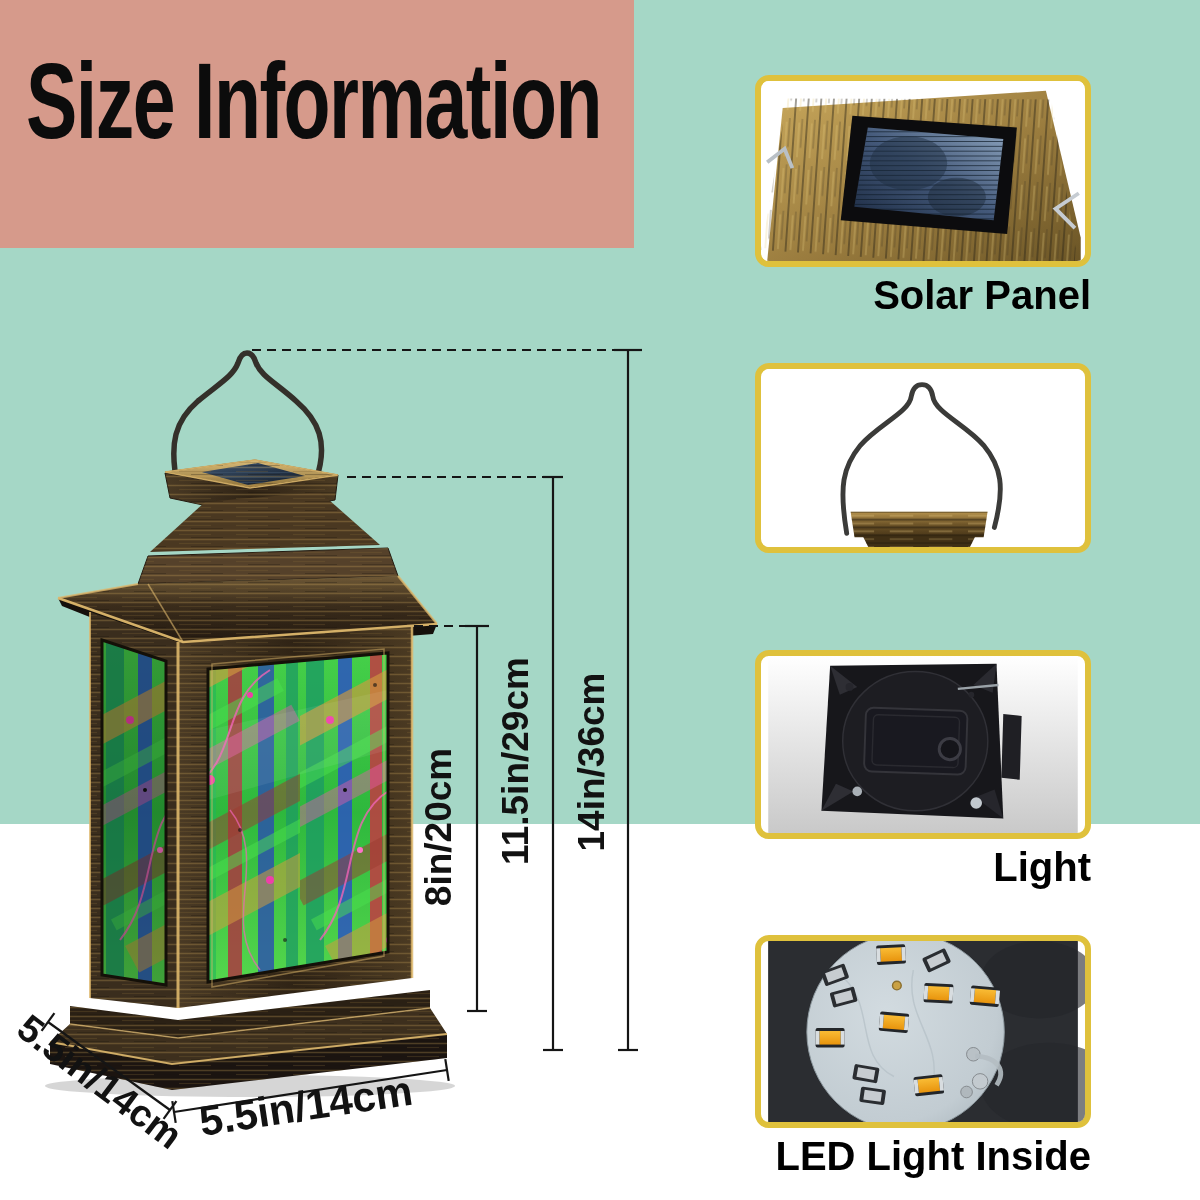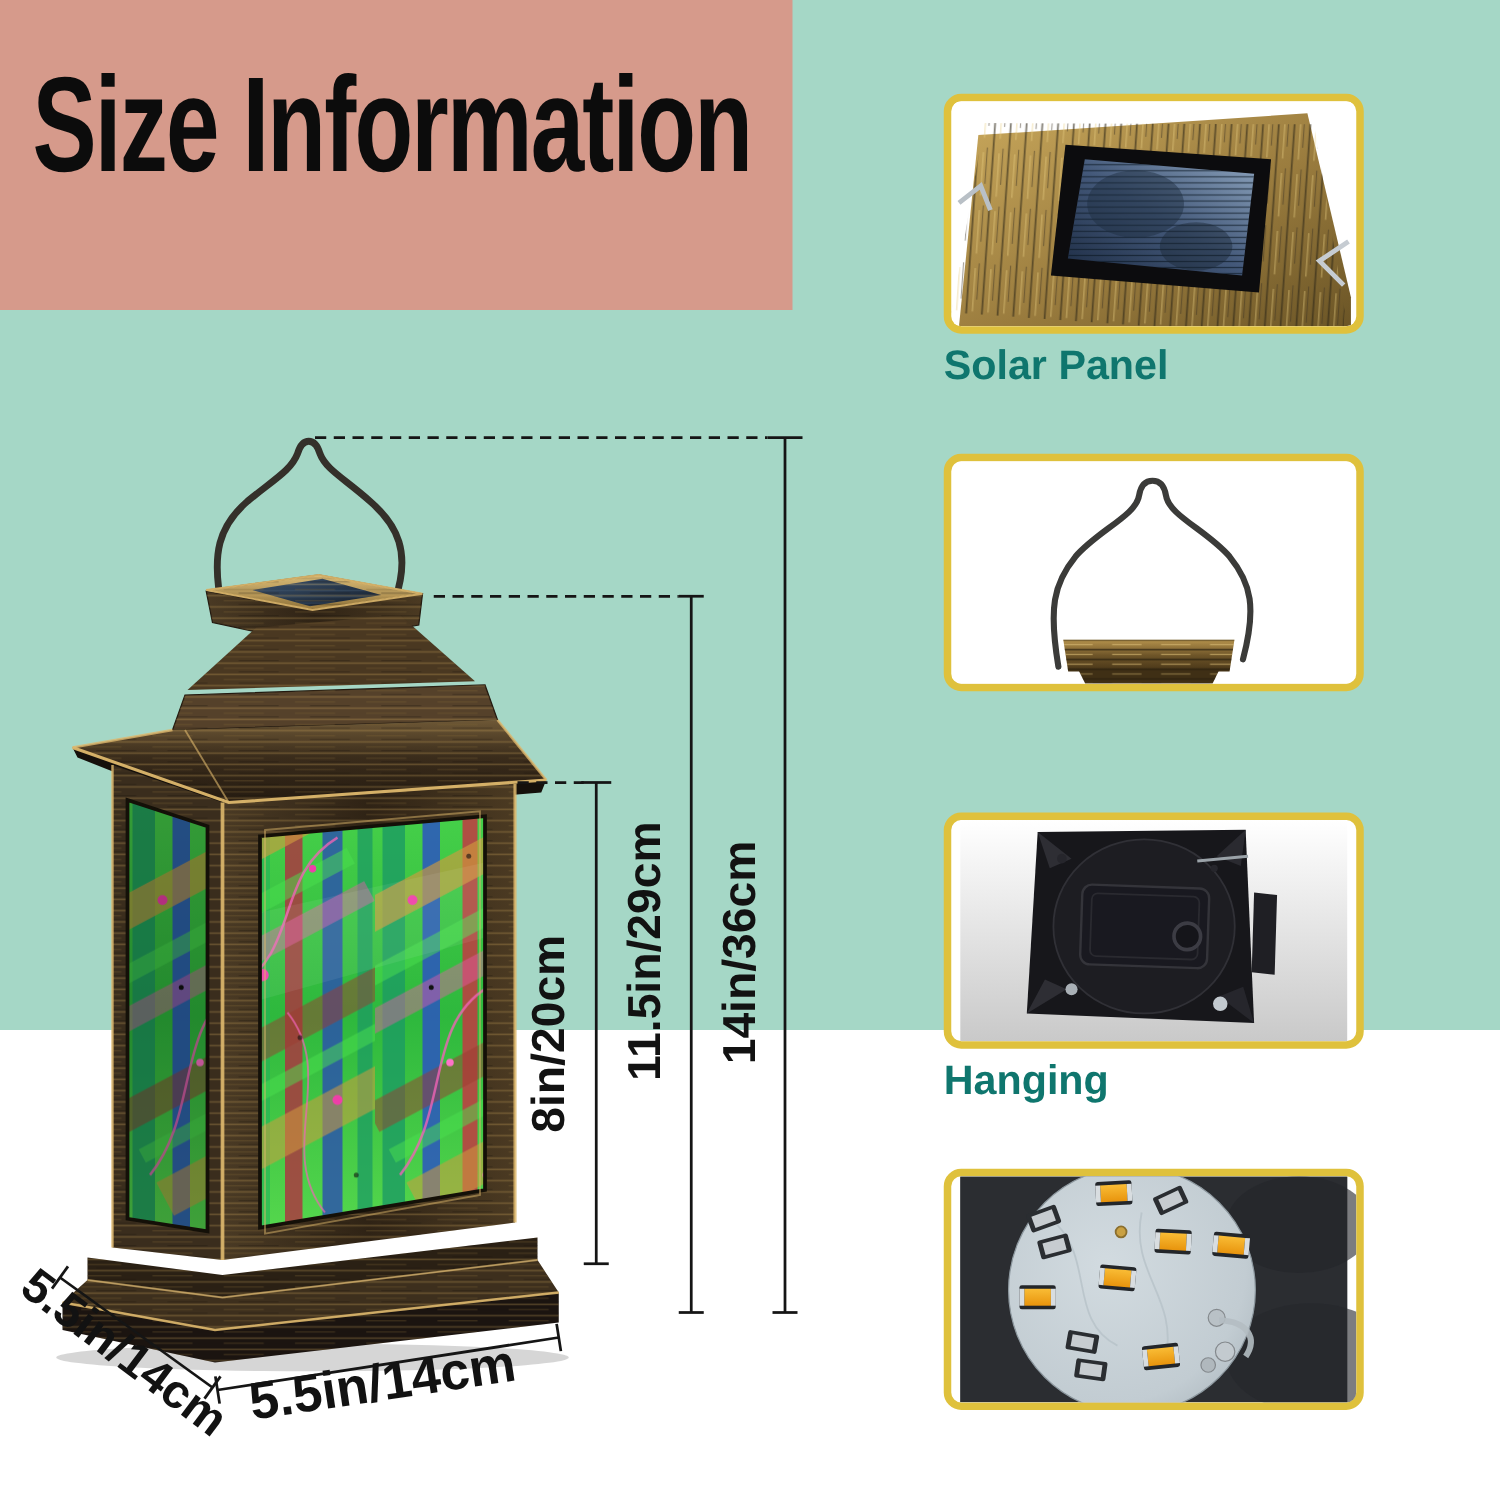--- a/index.html
+++ b/index.html
@@ -19,21 +19,21 @@
   .lantern-svg{position:absolute;left:0;top:330px;width:660px;height:850px;}
   .feature{position:absolute;left:755px;width:336px;}
   .f1{top:75px;}  .f2{top:363px;}  .f3{top:650px;}  .f4{top:935px;}
   .card{
     box-sizing:border-box;width:336px;background:#ffffff;
     border:6px solid #dfc13c;border-radius:14px;overflow:hidden;
   }
   .c1{height:192px;} .c2{height:190px;} .c3{height:189px;} .c4{height:193px;}
   .card svg{display:block;width:100%;height:100%;}
   .card-label{
-    margin-top:6px;text-align:left;font-size:33px;font-weight:bold;color:#0f766e;
+    margin-top:6px;text-align:right;font-size:40px;font-weight:bold;color:#000000;
     letter-spacing:0px;
   }
   .dim-text{font-family:"Liberation Sans",sans-serif;font-weight:bold;fill:#121212;}
 </style>
 </head>
 <body>
 
 <div class="canvas">
 
   <div class="bg-teal"></div>
@@ -294,21 +294,21 @@
           <rect x="108" y="62" width="89" height="52" rx="5" fill="none" stroke="#2a2a30" stroke-width="1.5"></rect>
           <circle cx="188" cy="95" r="11" fill="#15151a" stroke="#3c3c44" stroke-width="3"></circle>
         </g>
         <circle cx="92" cy="140" r="5" fill="#a9b0b6"></circle>
         <circle cx="215" cy="152" r="6" fill="#c2c9cf"></circle>
         <circle cx="84" cy="32" r="4" fill="#26262c"></circle>
         <circle cx="210" cy="40" r="3" fill="#26262c"></circle>
         <line x1="196" y1="34" x2="238" y2="30" stroke="#9aa2a8" stroke-width="2.5"></line>
       </svg>
     </div>
-    <div class="card-label">Hanging</div>
+    <div class="card-label">Light</div>
   </div>
 
   <div class="feature f4">
     <div class="card c4">
       <svg viewBox="0 0 320 187">
         <defs>
           <radialGradient id="discGrad" cx="0.4" cy="0.4" r="0.8">
             <stop offset="0" stop-color="#d2dbe0"></stop>
               <stop offset="0.7" stop-color="#c2ccd2"></stop>
               <stop offset="1" stop-color="#a7b2b9"></stop>
@@ -344,15 +344,16 @@
         <use href="#ledSilver" transform="translate(101,137) rotate(10)"></use>
         <use href="#ledSilver" transform="translate(108,160) rotate(8)"></use>
         <use href="#ledAmber" transform="translate(166,149) rotate(-6)"></use>
         <circle cx="133" cy="46" r="4.5" fill="#caa143" stroke="#8b6f2e" stroke-width="1.5"></circle>
         <circle cx="212" cy="117" r="7" fill="#b9c1c6" stroke="#84898d" stroke-width="1"></circle>
         <circle cx="219" cy="145" r="8" fill="#c3cacf" stroke="#84898d" stroke-width="1"></circle>
         <circle cx="205" cy="156" r="6" fill="#b0b8bd" stroke="#84898d" stroke-width="1"></circle>
         <path d="M214,119 C238,120 246,134 236,149" stroke="#b4bcc2" stroke-width="5" fill="none" opacity="0.9"></path>
       </svg>
     </div>
+    <div class="card-label">LED Light Inside</div>
   </div>
 
 </div>
 
 </body></html>

